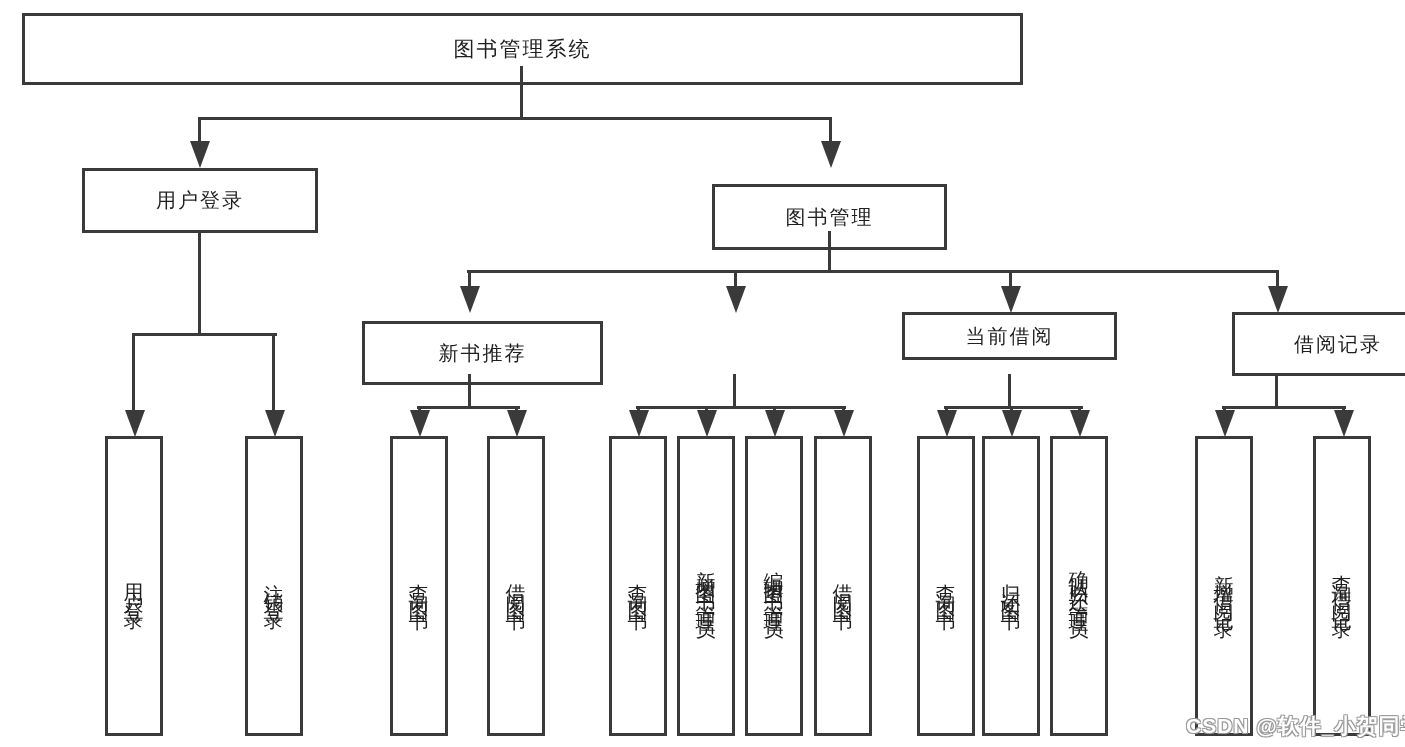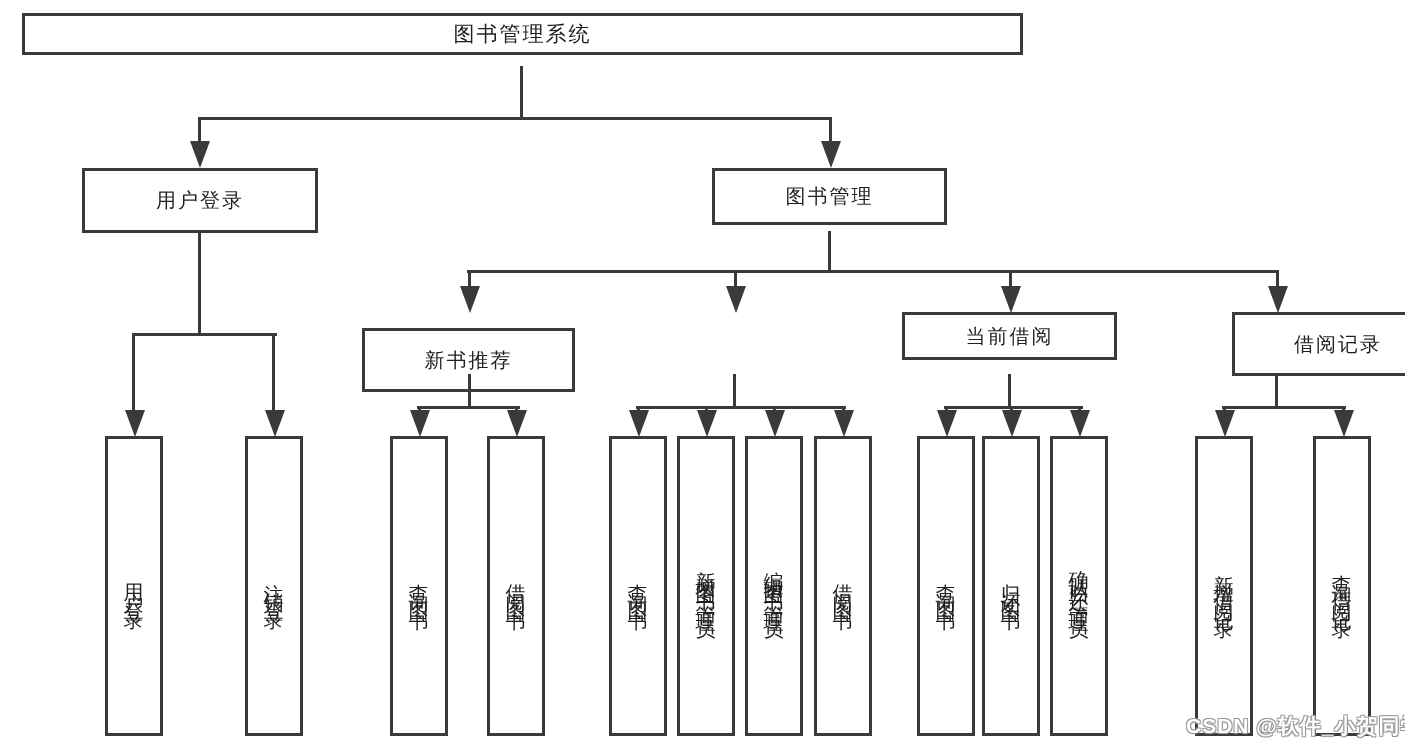--- a/index.html
+++ b/index.html
@@ -41,26 +41,26 @@
     color:#ffffff;
     text-shadow:-1px -1px 0 #9a9a9a,1px -1px 0 #9a9a9a,-1px 1px 0 #9a9a9a,1px 1px 1px #8a8a8a;
     white-space:nowrap;z-index:5;
   }
 </style>
 </head>
 <body>
 
 <div class="canvas">
 
-  <div class="box hbox root-box" style="left:22px;top:13px;width:1001px;height:42px">图书管理系统</div>
+  <div class="box hbox root-box" style="left:22px;top:13px;width:1001px;height:72px">图书管理系统</div>
 
   <div class="box hbox" style="left:82px;top:168px;width:236px;height:65px">用户登录</div>
-  <div class="box hbox" style="left:712px;top:168px;width:235px;height:57px">图书管理</div>
+  <div class="box hbox" style="left:712px;top:184px;width:235px;height:66px">图书管理</div>
 
-  <div class="box hbox" style="left:362px;top:328px;width:213px;height:64px">新书推荐</div>
+  <div class="box hbox" style="left:362px;top:321px;width:241px;height:64px">新书推荐</div>
   <div class="box hbox" style="left:902px;top:312px;width:215px;height:48px">当前借阅</div>
   <div class="box hbox" style="left:1232px;top:312px;width:212px;height:64px">借阅记录</div>
 
   <div class="box vbox" style="left:105px;top:436px;width:58px;height:300px">用户登录</div>
   <div class="box vbox" style="left:245px;top:436px;width:58px;height:300px">注销登录</div>
 
   <div class="box vbox" style="left:390px;top:436px;width:58px;height:300px">查询图书</div>
   <div class="box vbox" style="left:487px;top:436px;width:58px;height:300px">借阅图书</div>
 
   <div class="box vbox" style="left:609px;top:436px;width:58px;height:300px">查询图书</div>

